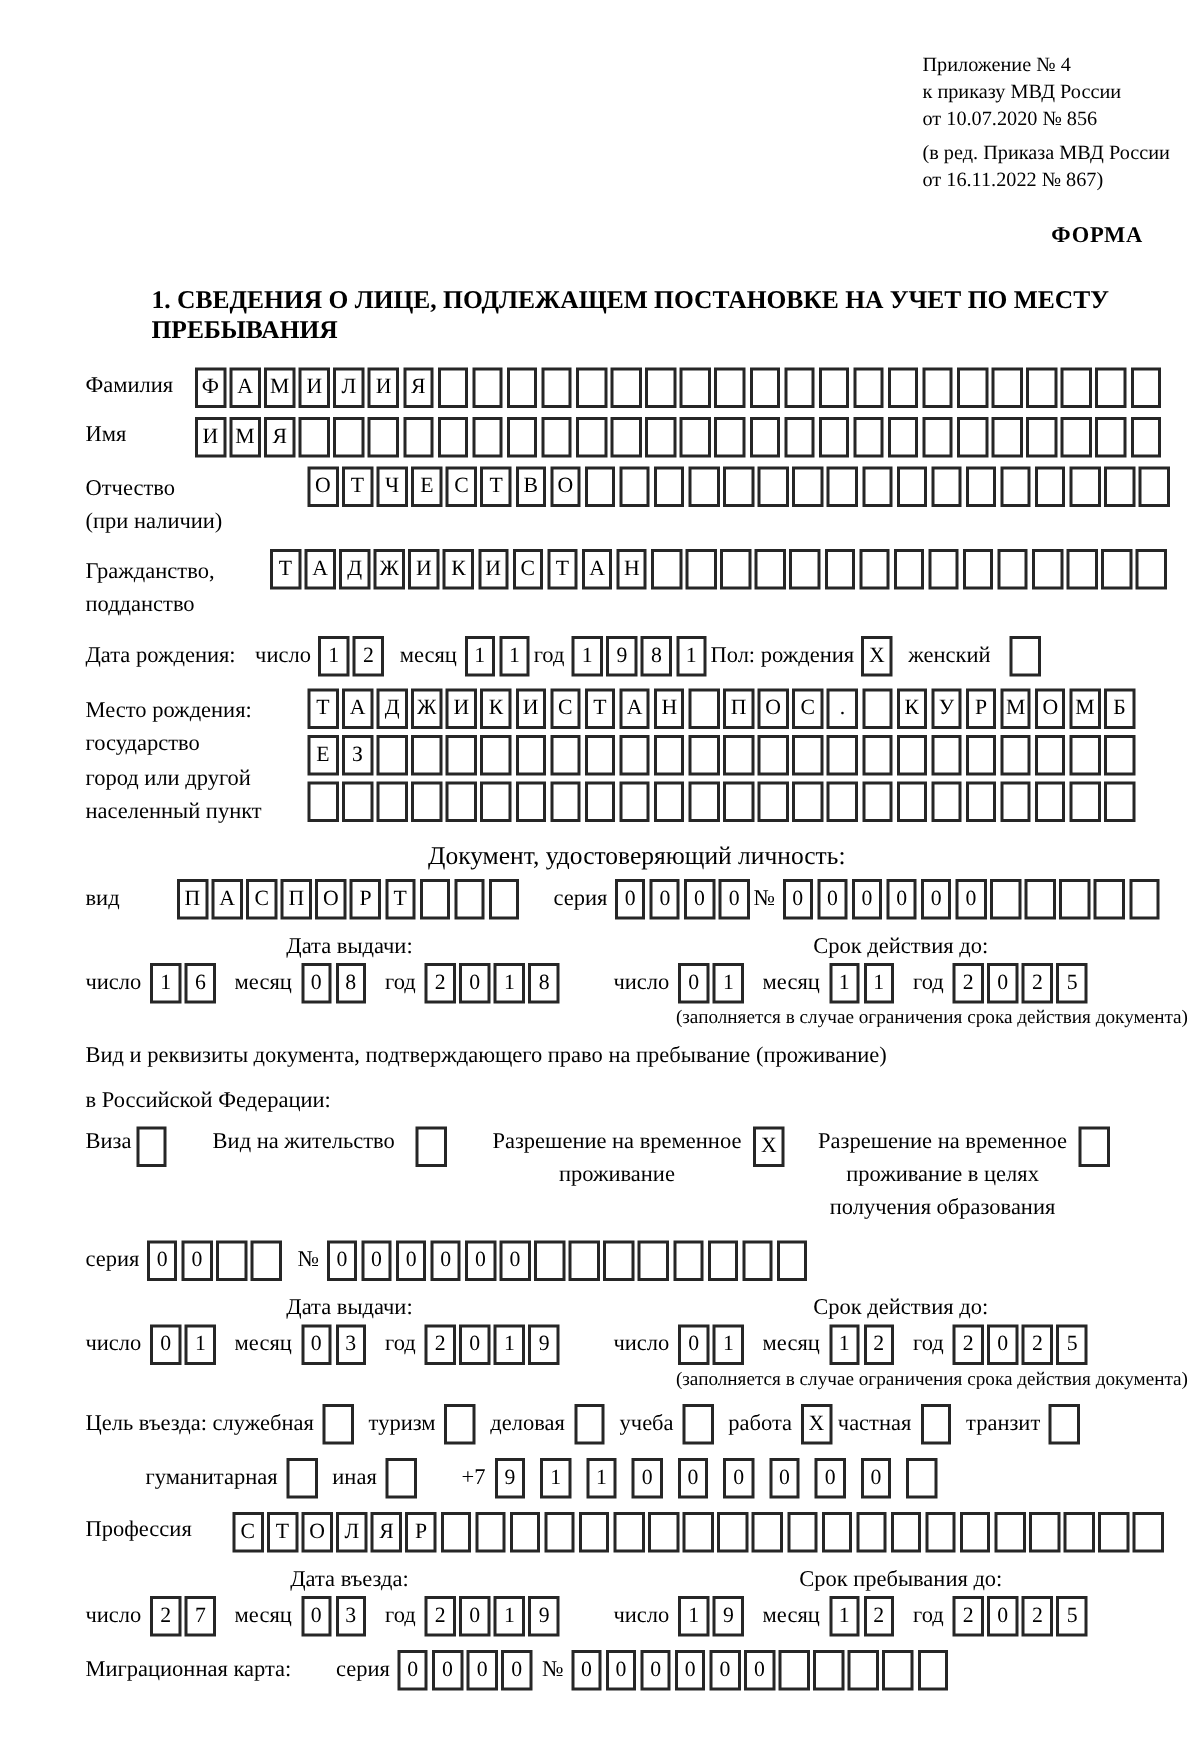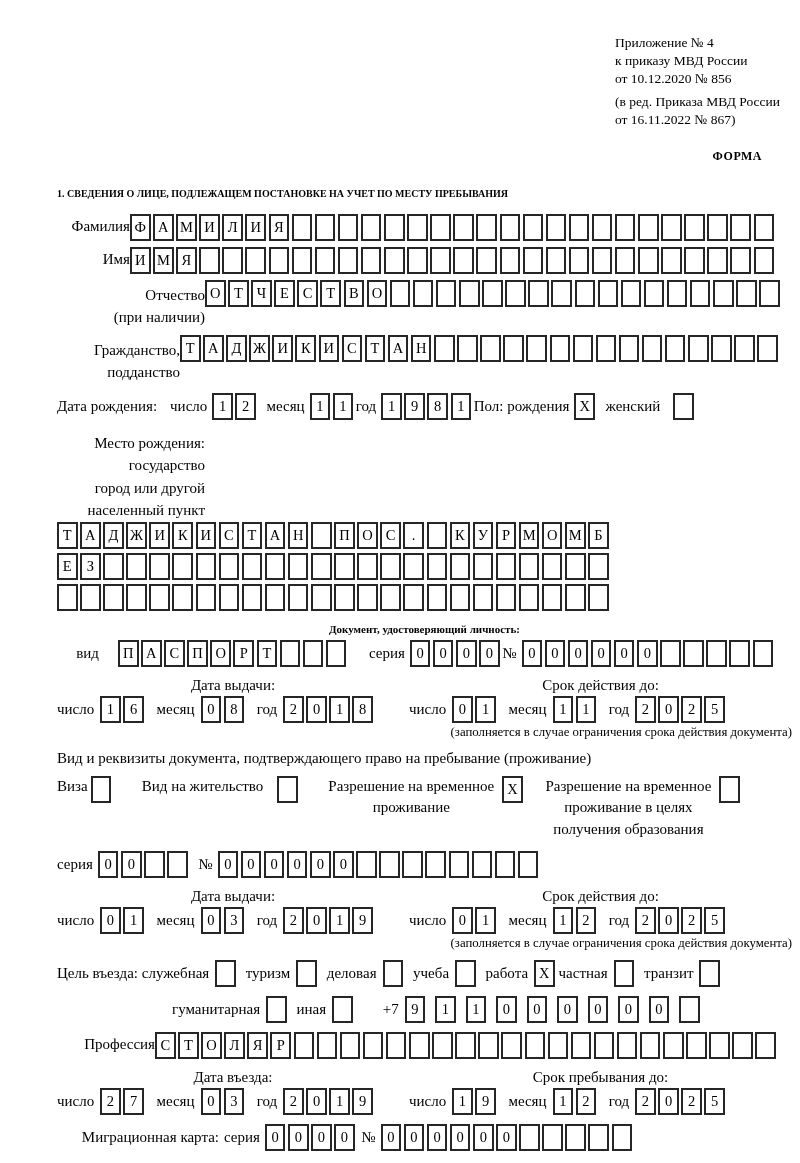--- a/index.html
+++ b/index.html
@@ -7,44 +7,44 @@
   body {
     width:800px; color:#000;
     font-family:"Liberation Serif","DejaVu Serif",serif;
     font-size:15px;
   }
   .page { width:800px; min-height:1163px; padding:34px 8px 18px 57px; position:relative; }
 
   
   .appendix { margin-left:558px; font-size:13.5px; line-height:1.33; }
   .appendix .gap { height:5px; }
-  .forma { text-align:right; padding-right:30px; font-weight:bold; font-size:12px; margin-top:20px; letter-spacing:0.5px; }
+  .forma { text-align:right; padding-right:30px; font-weight:bold; font-size:15px; margin-top:20px; letter-spacing:0.5px; }
 
   .title { text-align:center; font-weight:bold; font-size:15.5px; line-height:1.5; margin-top:16px; }
   .title-underline { display:inline-block; width:52px; border-bottom:2px solid #222; margin-left:8px; vertical-align:baseline; }
 
-  .section-heading { font-weight:bold; font-size:10px; margin-top:24px; }
-
-  .row { display:flex; align-items:flex-start; margin-top:6px;text-align:right; }
+  .section-heading { font-weight:bold; font-size:17px; margin-top:24px;margin-left:44px; }
+
+  .row { display:flex; align-items:flex-start; margin-top:6px; }
   .label { flex:none; padding-top:4px; }
   .lw73  { width:73px; }
   .lw123 { width:123px; }
   .lw148 { width:148px; }
   .lw98  { width:98px; }
   .label .lline { line-height:1.5; }
 
   .cells { display:flex; flex-wrap:nowrap; }
   .cell {
     display:inline-flex; align-items:center; justify-content:center;
     width:20.5px; height:27px; border:2px solid #262626; margin-right:2.6px;
     flex:none; font-size:14.5px; background:#fff;
   }
   .stackedcells .cells { margin-bottom:4px; }
 
-  .center-heading { text-align:center; font-weight:bold; margin-top:8px; font-size:11px; }
+  .center-heading { text-align:center; font-weight:normal; margin-top:8px; font-size:17px; }
 
   .inlinegrp { display:flex; align-items:center; }
   .inlinegrp .ilbl { margin:0 5px 0 0; }
   .sp8 { width:8px; flex:none; } .sp14 { width:14px; flex:none; } .sp20 { width:20px; flex:none; } .sp28 { width:28px; flex:none; }
 
   .datecols { display:flex; margin-top:10px; }
   .dc-left { width:352px; flex:none; }
   .dc-right { flex:1; }
   .datehead { text-align:center; margin-bottom:2px; }
   .dateline { display:flex; align-items:center; }
@@ -56,31 +56,31 @@
 
   .opts { display:flex; align-items:flex-start; margin-top:6px; }
   .opt { display:flex; align-items:flex-start; }
   .opt .optlbl { line-height:1.45; }
   .opt .optlbl.centered { text-align:center; }
   .opt .cell { margin-left:8px; margin-top:0; }
 
   .purline { display:flex; align-items:center; margin-top:9px; }
   .purline .plbl { margin-right:6px; }
   .purline .cell { margin-right:10px; }
-  .indent75 { margin-left:115px; }
+  .indent75 { margin-left:40px; }
 </style>
 </head>
 <body>
 
 <div class="page">
 
   <div class="appendix">
     <div>Приложение № 4</div>
     <div>к приказу МВД России</div>
-    <div>от 10.12.2020 № 856</div>
+    <div>от 10.07.2020 № 856</div>
     <div class="gap"></div>
     <div>(в ред. Приказа МВД России</div>
     <div>от 16.11.2022 № 867)</div>
   </div>
 
   <div class="forma">ФОРМА</div>
 
   <div class="title">
   </div>
 
@@ -245,21 +245,21 @@
         <span class="cell">1</span>
       </span>
     <span class="ilbl">Пол: рождения</span>
     <span class="cell">X</span>
     <span class="sp8"></span>
     <span class="ilbl">женский</span>
     <span class="sp8"></span>
     <span class="cell"></span>
   </div>
 
-  <div class="row" style="margin-top:8px;flex-direction:column;">
+  <div class="row" style="margin-top:8px;">
     <div class="label lw148">
       <div class="lline">Место рождения:</div>
       <div class="lline">государство</div>
       <div class="lline">город или другой</div>
       <div class="lline">населенный пункт</div>
     </div>
     <div class="stackedcells">
       <div class="cells">
           <span class="cell">Т</span>
           <span class="cell">А</span>
@@ -424,20 +424,21 @@
             <span class="cell">0</span>
             <span class="cell">2</span>
             <span class="cell">5</span>
           </span>
       </div>
       <div class="datenote">(заполняется в случае ограничения срока действия документа)</div>
     </div>
   </div>
 
   <div class="plainline">Вид и реквизиты документа, подтверждающего право на пребывание (проживание)</div>
+  <div class="plainline">в Российской Федерации:</div>
 
   <div class="opts">
     <div class="opt">
       <span class="optlbl">Виза</span>
       <span class="cell" style="margin-left:3px;"></span>
     </div>
     <span class="sp28"></span>
     <div class="opt">
       <span class="optlbl">Вид на жительство</span>
       <span class="cell" style="margin-left:14px;"></span>

